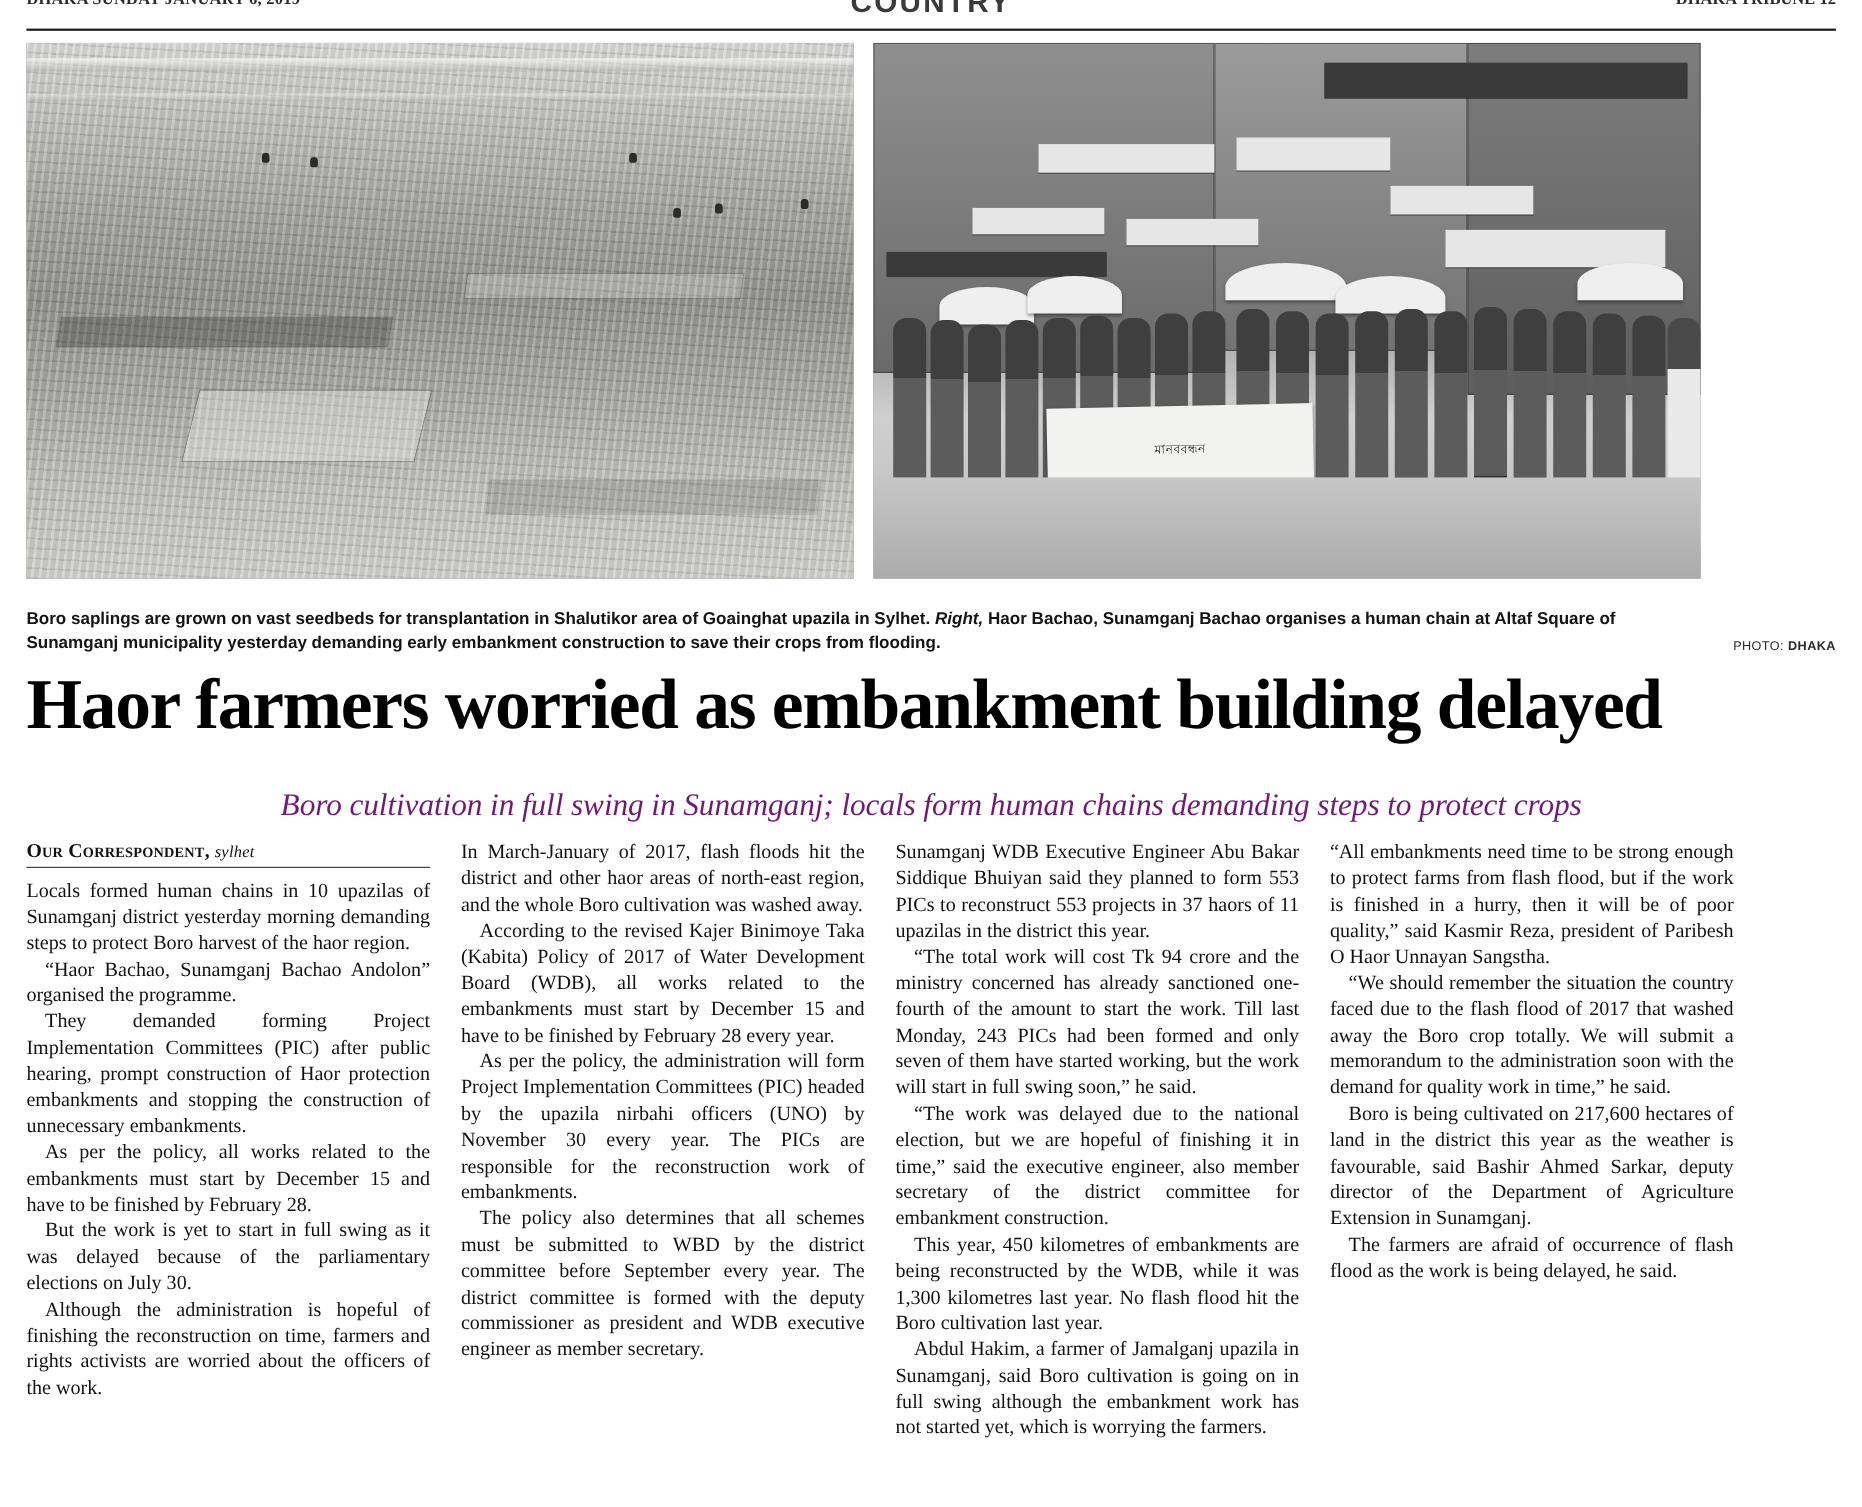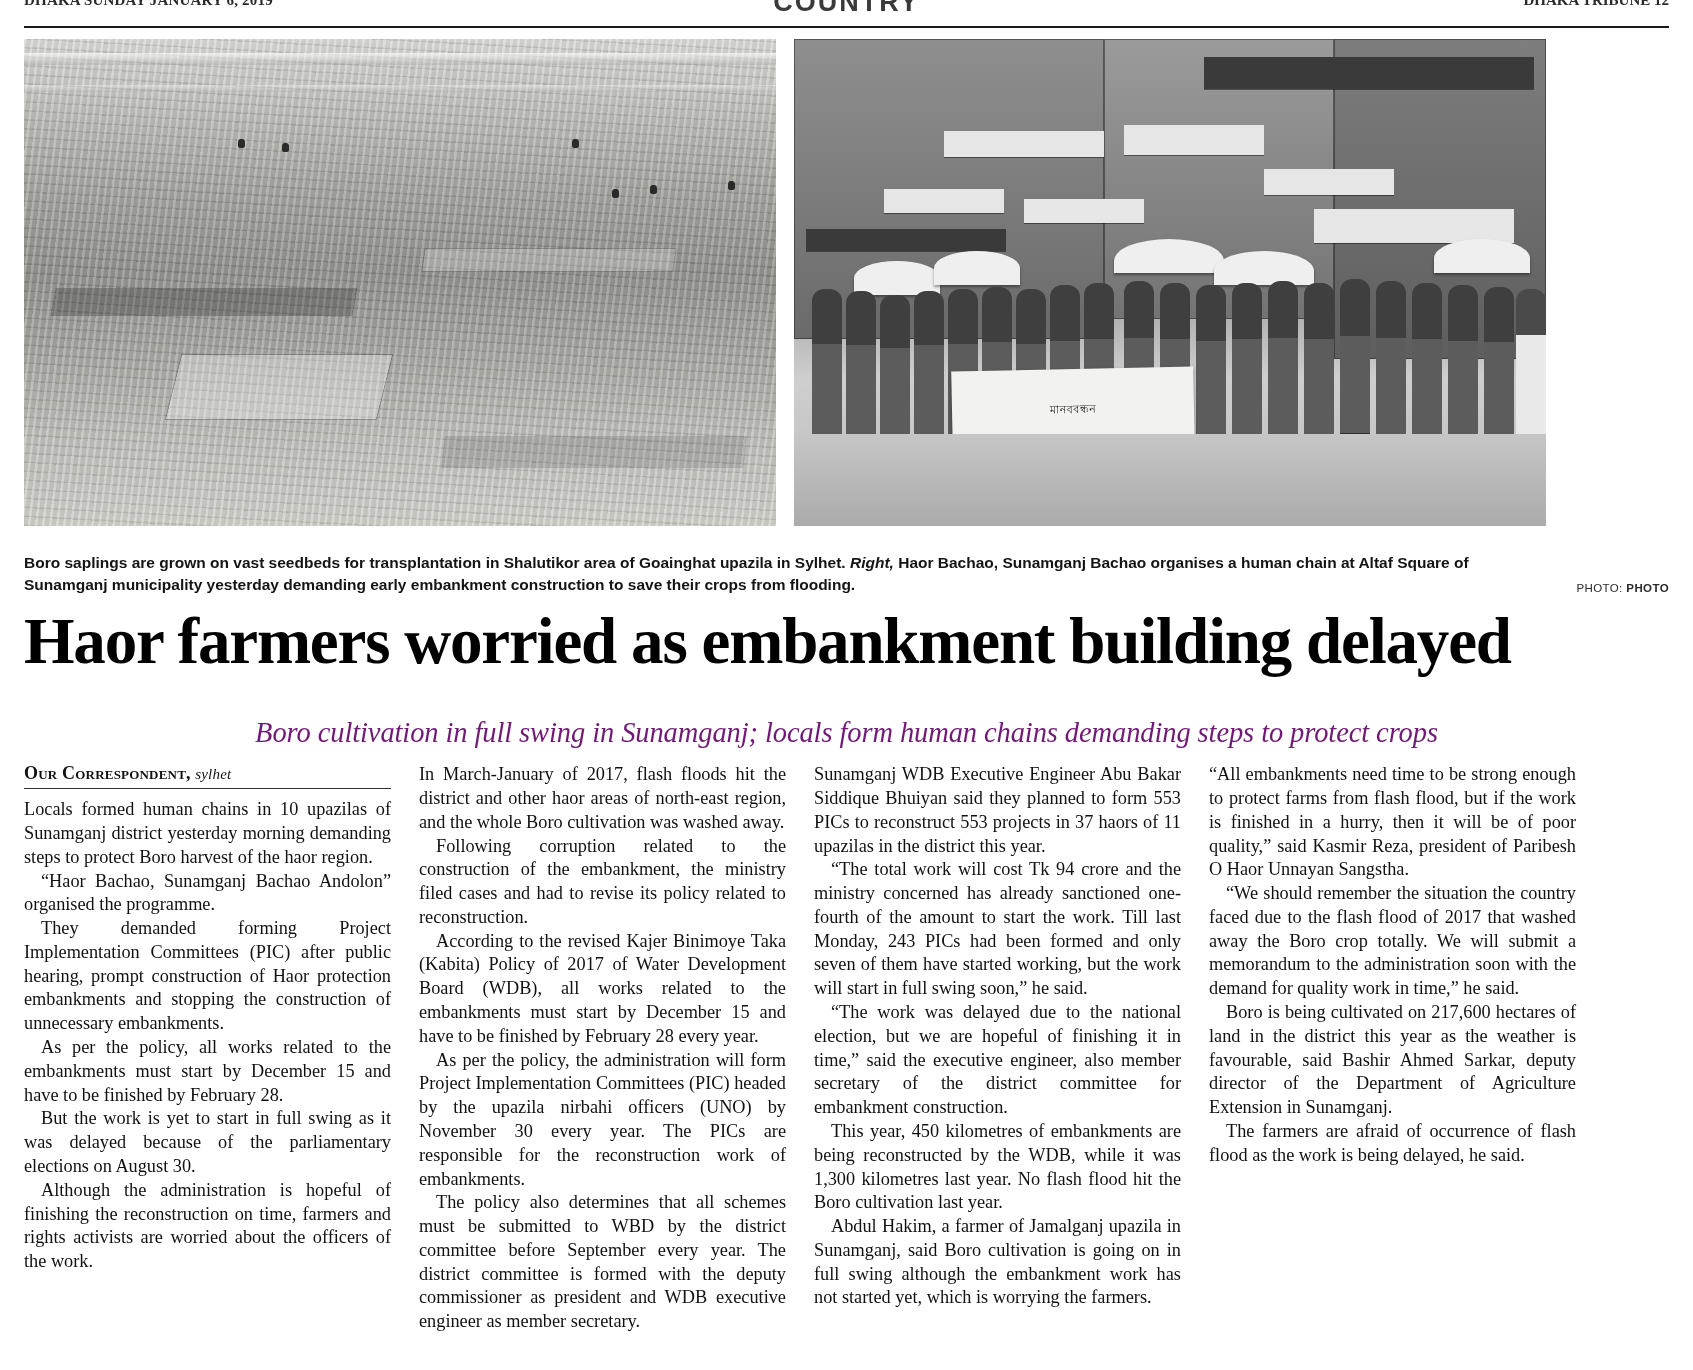--- a/index.html
+++ b/index.html
@@ -293,46 +293,45 @@
       <div class="road"></div>
     </div>
   </div>
 
   <div class="caption">
     <span>Boro saplings are grown on vast seedbeds for transplantation in Shalutikor area of Goainghat upazila in Sylhet.</span>
     <span class="ital">Right,</span>
     <span>Haor Bachao, Sunamganj Bachao organises a human chain at Altaf Square of Sunamganj municipality yesterday demanding early embankment construction to save their crops from flooding.</span>
     <span class="photo-credit">
       <span>PHOTO:</span>
-      <b>PHOTO</b>
+      <b>DHAKA</b>
     </span>
   </div>
 
   <h1 class="headline">Haor farmers worried as embankment building delayed</h1>
   <div class="subhead">Boro cultivation in full swing in Sunamganj; locals form human chains demanding steps to protect crops</div>
 
   <div class="columns">
 
     <div class="col first">
       <div class="byline">
         <span class="sc">Our Correspondent,</span>
         <span class="loc">sylhet</span>
       </div>
       <div class="byline-line"></div>
       <p>Locals formed human chains in 10 upazilas of Sunamganj district yesterday morning demanding steps to protect Boro harvest of the haor region.</p>
       <p>“Haor Bachao, Sunamganj Bachao Andolon” organised the programme.</p>
       <p>They demanded forming Project Implementation Committees (PIC) after public hearing, prompt construction of Haor protection embankments and stopping the construction of unnecessary embankments.</p>
       <p>As per the policy, all works related to the embankments must start by December 15 and have to be finished by February 28.</p>
-      <p>But the work is yet to start in full swing as it was delayed because of the parliamentary elections on August 30.</p>
+      <p>But the work is yet to start in full swing as it was delayed because of the parliamentary elections on July 30.</p>
       <p>Although the administration is hopeful of finishing the reconstruction on time, farmers and rights activists are worried about the officers of the work.</p>
     </div>
 
     <div class="col">
       <p>In March-January of 2017, flash floods hit the district and other haor areas of north-east region, and the whole Boro cultivation was washed away.</p>
-      <p>Following corruption related to the construction of the embankment, the ministry filed cases and had to revise its policy related to reconstruction.</p>
       <p>According to the revised Kajer Binimoye Taka (Kabita) Policy of 2017 of Water Development Board (WDB), all works related to the embankments must start by December 15 and have to be finished by February 28 every year.</p>
       <p>As per the policy, the administration will form Project Implementation Committees (PIC) headed by the upazila nirbahi officers (UNO) by November 30 every year. The PICs are responsible for the reconstruction work of embankments.</p>
       <p>The policy also determines that all schemes must be submitted to WBD by the district committee before September every year. The district committee is formed with the deputy commissioner as president and WDB executive engineer as member secretary.</p>
     </div>
 
     <div class="col">
       <p>Sunamganj WDB Executive Engineer Abu Bakar Siddique Bhuiyan said they planned to form 553 PICs to reconstruct 553 projects in 37 haors of 11 upazilas in the district this year.</p>
       <p>“The total work will cost Tk 94 crore and the ministry concerned has already sanctioned one-fourth of the amount to start the work. Till last Monday, 243 PICs had been formed and only seven of them have started working, but the work will start in full swing soon,” he said.</p>
       <p>“The work was delayed due to the national election, but we are hopeful of finishing it in time,” said the executive engineer, also member secretary of the district committee for embankment construction.</p>
       <p>This year, 450 kilometres of embankments are being reconstructed by the WDB, while it was 1,300 kilometres last year. No flash flood hit the Boro cultivation last year.</p>

